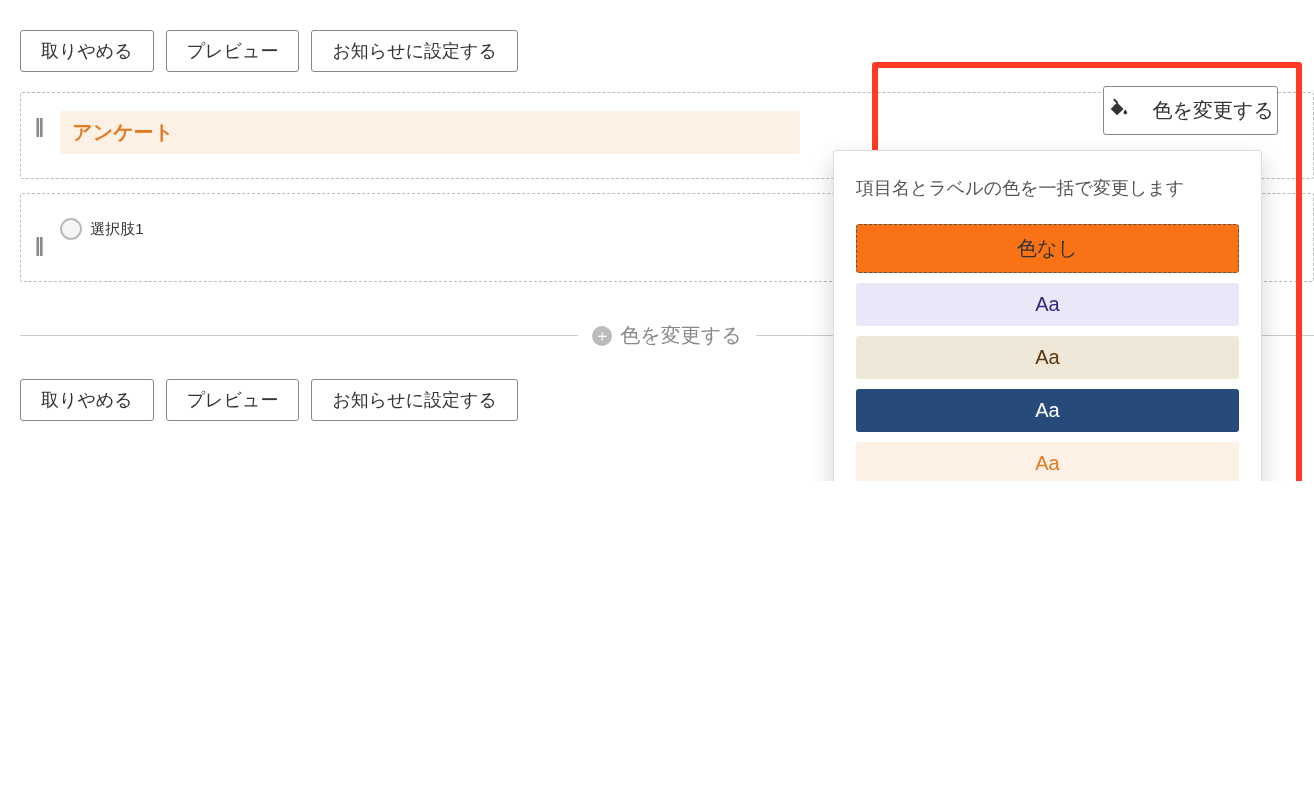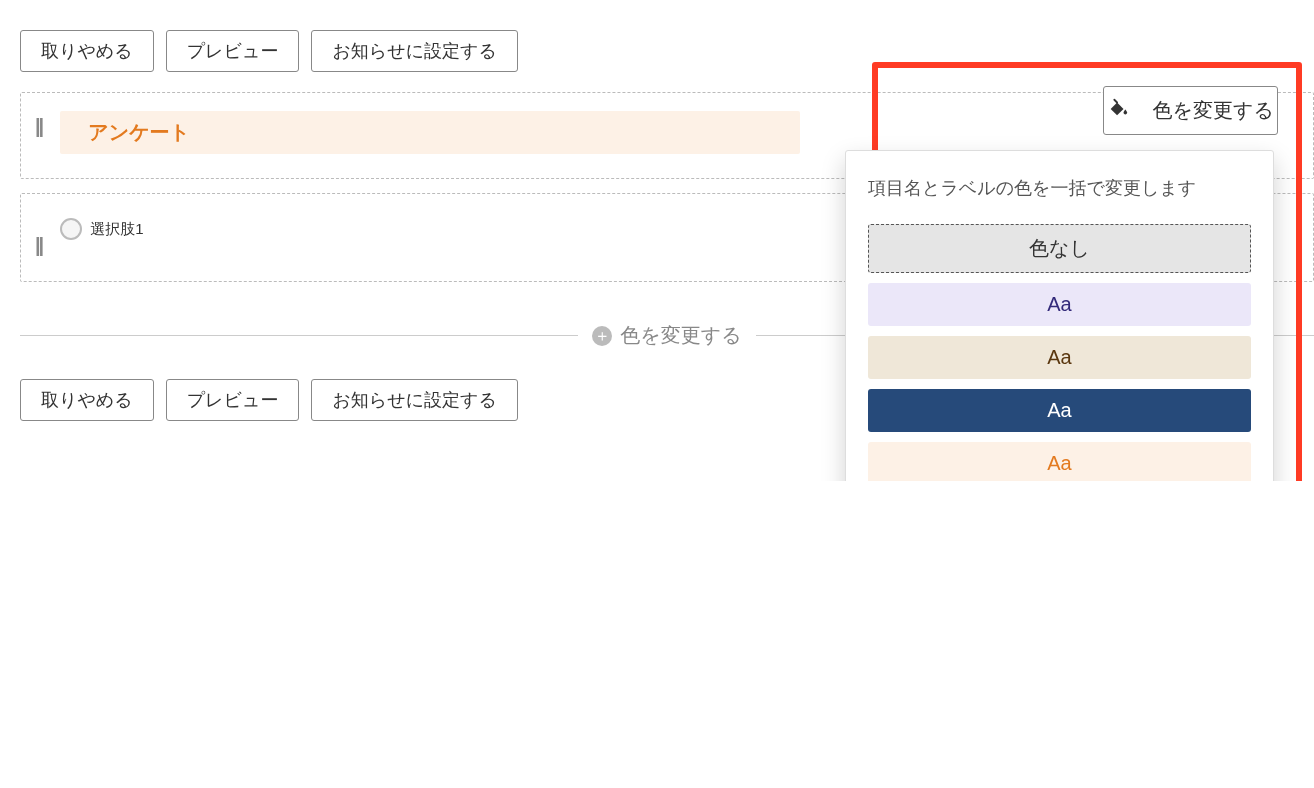--- a/index.html
+++ b/index.html
@@ -7,40 +7,40 @@
 
   .page-header { display:flex; align-items:center; gap:10px; padding-bottom:10px; border-bottom:1px solid #ccc; }
   .page-title { font-size:22px; font-weight:700; color:#222; }
 
   .btn-row { display:flex; gap:12px; margin:20px 0; }
   .btn { border:1px solid #888; background:#fff; color:#333; font-size:18px; padding:8px 20px; border-radius:3px; cursor:pointer; }
 
   .form-item { position:relative; border:1px dashed #bbb; border-radius:2px; padding:18px 14px 24px 14px; margin-bottom:14px; display:flex; align-items:flex-start; gap:18px; }
   .drag-handle { font-size:20px; color:#888; font-weight:700; letter-spacing:-2px; margin-top:4px; cursor:move; }
   .item-body { flex:1 1 auto; }
-  .label-block { background:#fdf1e6; color:#e37a1f; font-weight:600; font-size:20px; padding:8px 28px; border-radius:2px; display:inline-block; min-width:740px; box-sizing:border-box; }
+  .label-block { background:#fdf1e6; color:#e37a1f; font-weight:600; font-size:20px; padding:8px 12px; border-radius:2px; display:inline-block; min-width:740px; box-sizing:border-box; }
   .q-label { color:#e37a1f; font-size:18px; font-weight:500; }
   .opt-row { margin-top:6px; display:flex; align-items:center; gap:8px; font-size:15px; color:#333; }
   .radio-dot { width:18px; height:18px; border:2px solid #bbb; border-radius:50%; background:#f5f5f5; display:inline-block; }
 
   .hr-sep { display:flex; align-items:center; margin:40px 0 30px 0; color:#888; font-size:20px; }
   .hr-line { flex:1 1 auto; border-top:1px solid #ccc; }
   .hr-label { padding:0 14px; display:flex; align-items:center; gap:8px; color:#888; cursor:pointer; }
   .plus-circle { width:20px; height:20px; border-radius:50%; background:#bbb; color:#fff; font-size:16px; line-height:20px; text-align:center; display:inline-block; }
 
   
   .highlight-box { position:absolute; top:62px; right:22px; width:430px; height:718px; border:6px solid #ff3b24; border-radius:3px; box-sizing:border-box; pointer-events:none; }
   .color-button { position:absolute; top:86px; right:46px; }
   .bucket-icon svg { width:22px; height:22px; }
   .btn.color-change { display:flex; align-items:center; gap:24px; font-size:20px; padding:10px 3px; }
 
-  .popover { position:absolute; top:150px; right:50px; width:429px; background:#fff; border:1px solid #ddd; border-radius:3px; box-shadow:0 10px 24px rgba(0,0,0,0.18); padding:24px 22px 22px 22px; box-sizing:border-box; }
+  .popover { position:absolute; top:150px; right:62px; width:429px; background:#fff; border:1px solid #ddd; border-radius:3px; box-shadow:0 10px 24px rgba(0,0,0,0.18); padding:24px 22px 22px 22px; box-sizing:border-box; }
   .popover-title { font-size:18px; color:#555; line-height:1.5; margin-bottom:22px; }
   .swatch { border-radius:3px; padding:10px 0; text-align:center; font-size:20px; margin-bottom:10px; cursor:pointer; }
-  .swatch-none { border:1px dashed #555; background:#e5e5e5; color:#333; }
+  .swatch-none { border:1px dashed #555; background:#f97316; color:#333; }
   .swatch-lav { background:#ebe7f9; color:#332a7a; }
   .swatch-tan { background:#efe7d8; color:#5a370f; }
   .swatch-navy { background:#264a7a; color:#fff; }
   .swatch-orange { background:#fdf1e6; color:#e37a1f; }
   .swatch-gray { background:#7d7d7d; color:#fff; }
   .swatch-light { background:#f3f3f3; color:#888; }
 
   .popover-actions { margin-top:24px; display:flex; gap:10px; }
 </style>
 </head>

